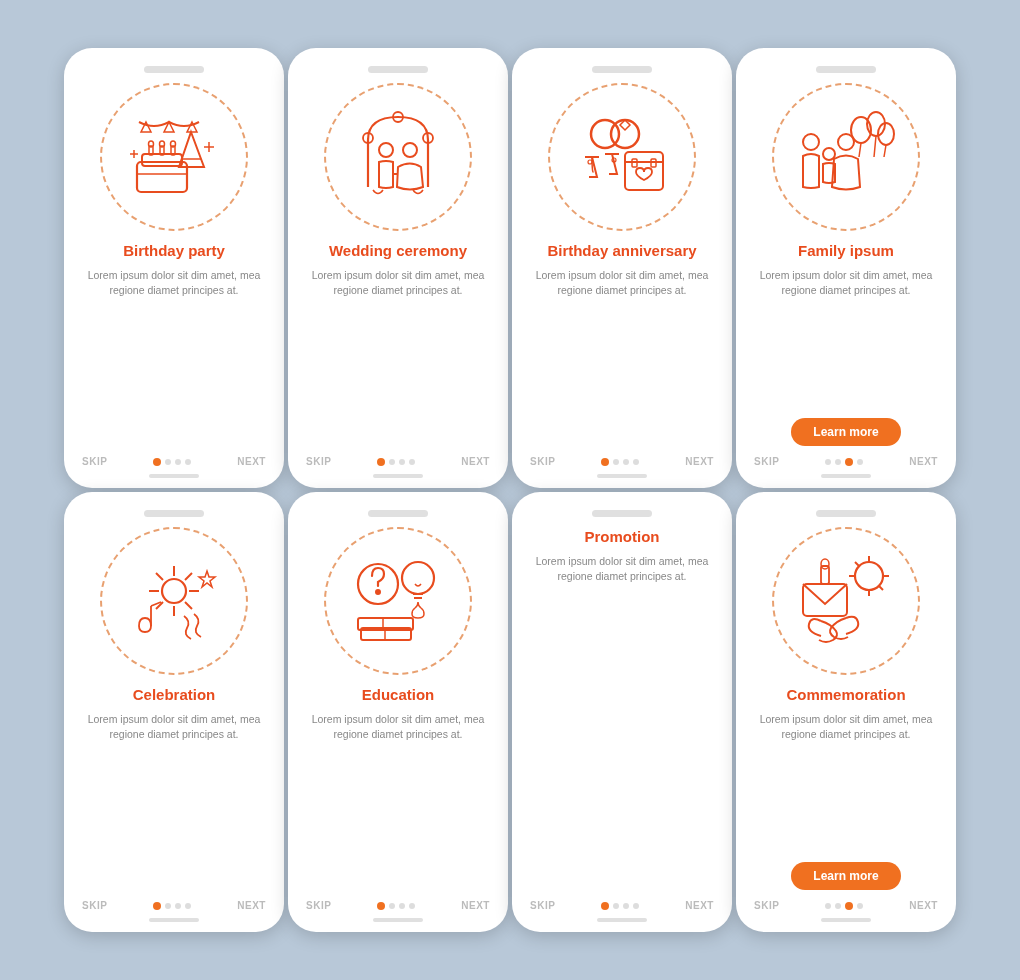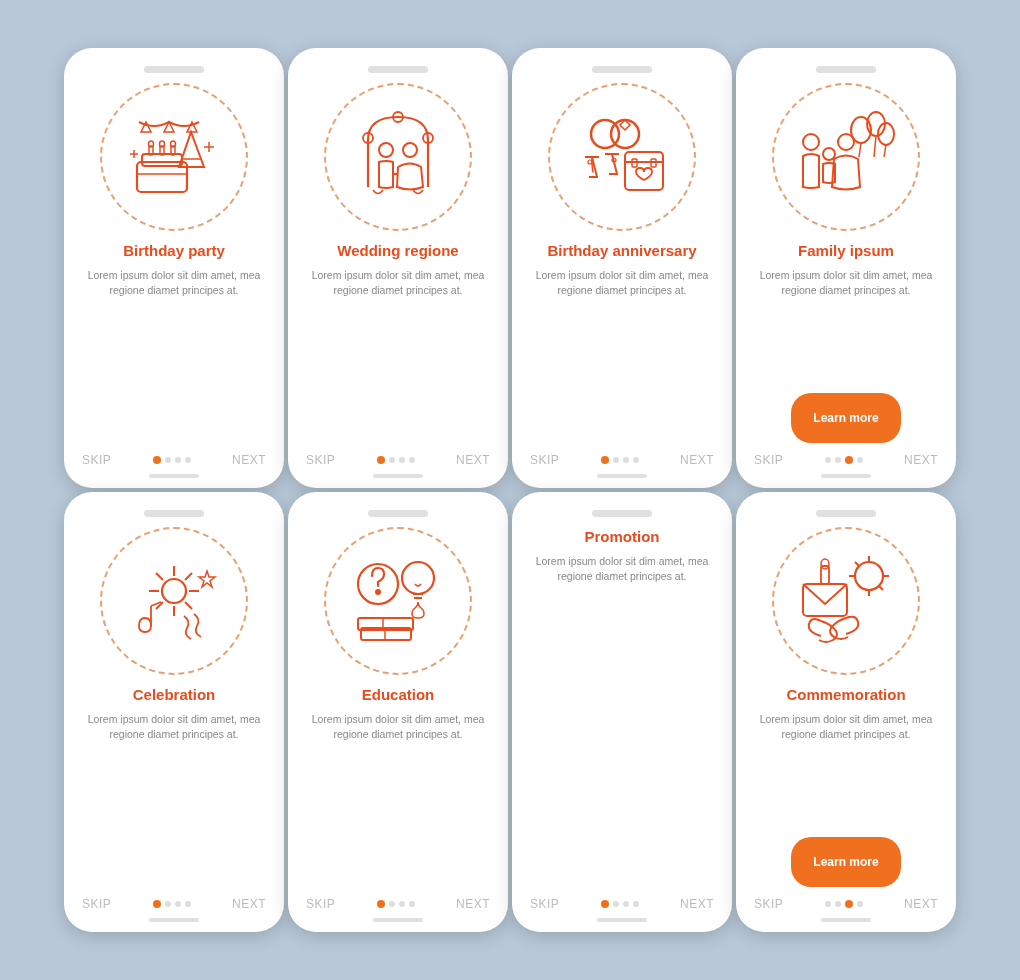--- a/index.html
+++ b/index.html
@@ -76,39 +76,39 @@
       line-height: 1.5;
       margin-bottom: 8px;
       flex: 1;
     }
 
     .learn-more-btn {
       background: #f07020;
       color: #fff;
       border: none;
       border-radius: 20px;
-      padding: 18px 22px;
+      padding: 7px 22px;
       font-size: 12px;
       font-weight: bold;
       cursor: pointer;
       margin-bottom: 8px;
     }
 
     .phone-nav {
       display: flex;
       align-items: center;
       justify-content: space-between;
       width: 100%;
       padding: 0 4px;
       margin-top: 2px;
     }
 
     .nav-skip, .nav-next {
-      font-size: 12px;
-      font-weight: normal;
+      font-size: 10px;
+      font-weight: bold;
       color: #bbb;
       letter-spacing: 0.5px;
     }
 
     .nav-dots {
       display: flex;
       align-items: center;
       gap: 4px;
     }
 
@@ -201,21 +201,21 @@
 
         <circle cx="67" cy="48" r="7" stroke="#e84c1e" stroke-width="2" fill="none"></circle>
         <path d="M55 65 Q67 58 78 65 L80 85 Q67 90 54 85 Z" stroke="#e84c1e" stroke-width="2" fill="none"></path>
 
         <line x1="50" y1="72" x2="55" y2="72" stroke="#e84c1e" stroke-width="2"></line>
 
         <path d="M30 88 Q35 95 40 88" stroke="#e84c1e" stroke-width="1.5" fill="none"></path>
         <path d="M70 88 Q75 95 80 88" stroke="#e84c1e" stroke-width="1.5" fill="none"></path>
       </svg>
     </div>
-    <div class="card-title">Wedding regione</div>
+    <div class="card-title">Wedding ceremony</div>
     <div class="card-desc">Lorem ipsum dolor sit dim amet, mea regione diamet principes at.</div>
     <div class="phone-nav">
       <span class="nav-skip">SKIP</span>
       <div class="nav-dots">
         <div class="dot active"></div>
         <div class="dot"></div>
         <div class="dot"></div>
         <div class="dot"></div>
       </div>
       <span class="nav-next">NEXT</span>

